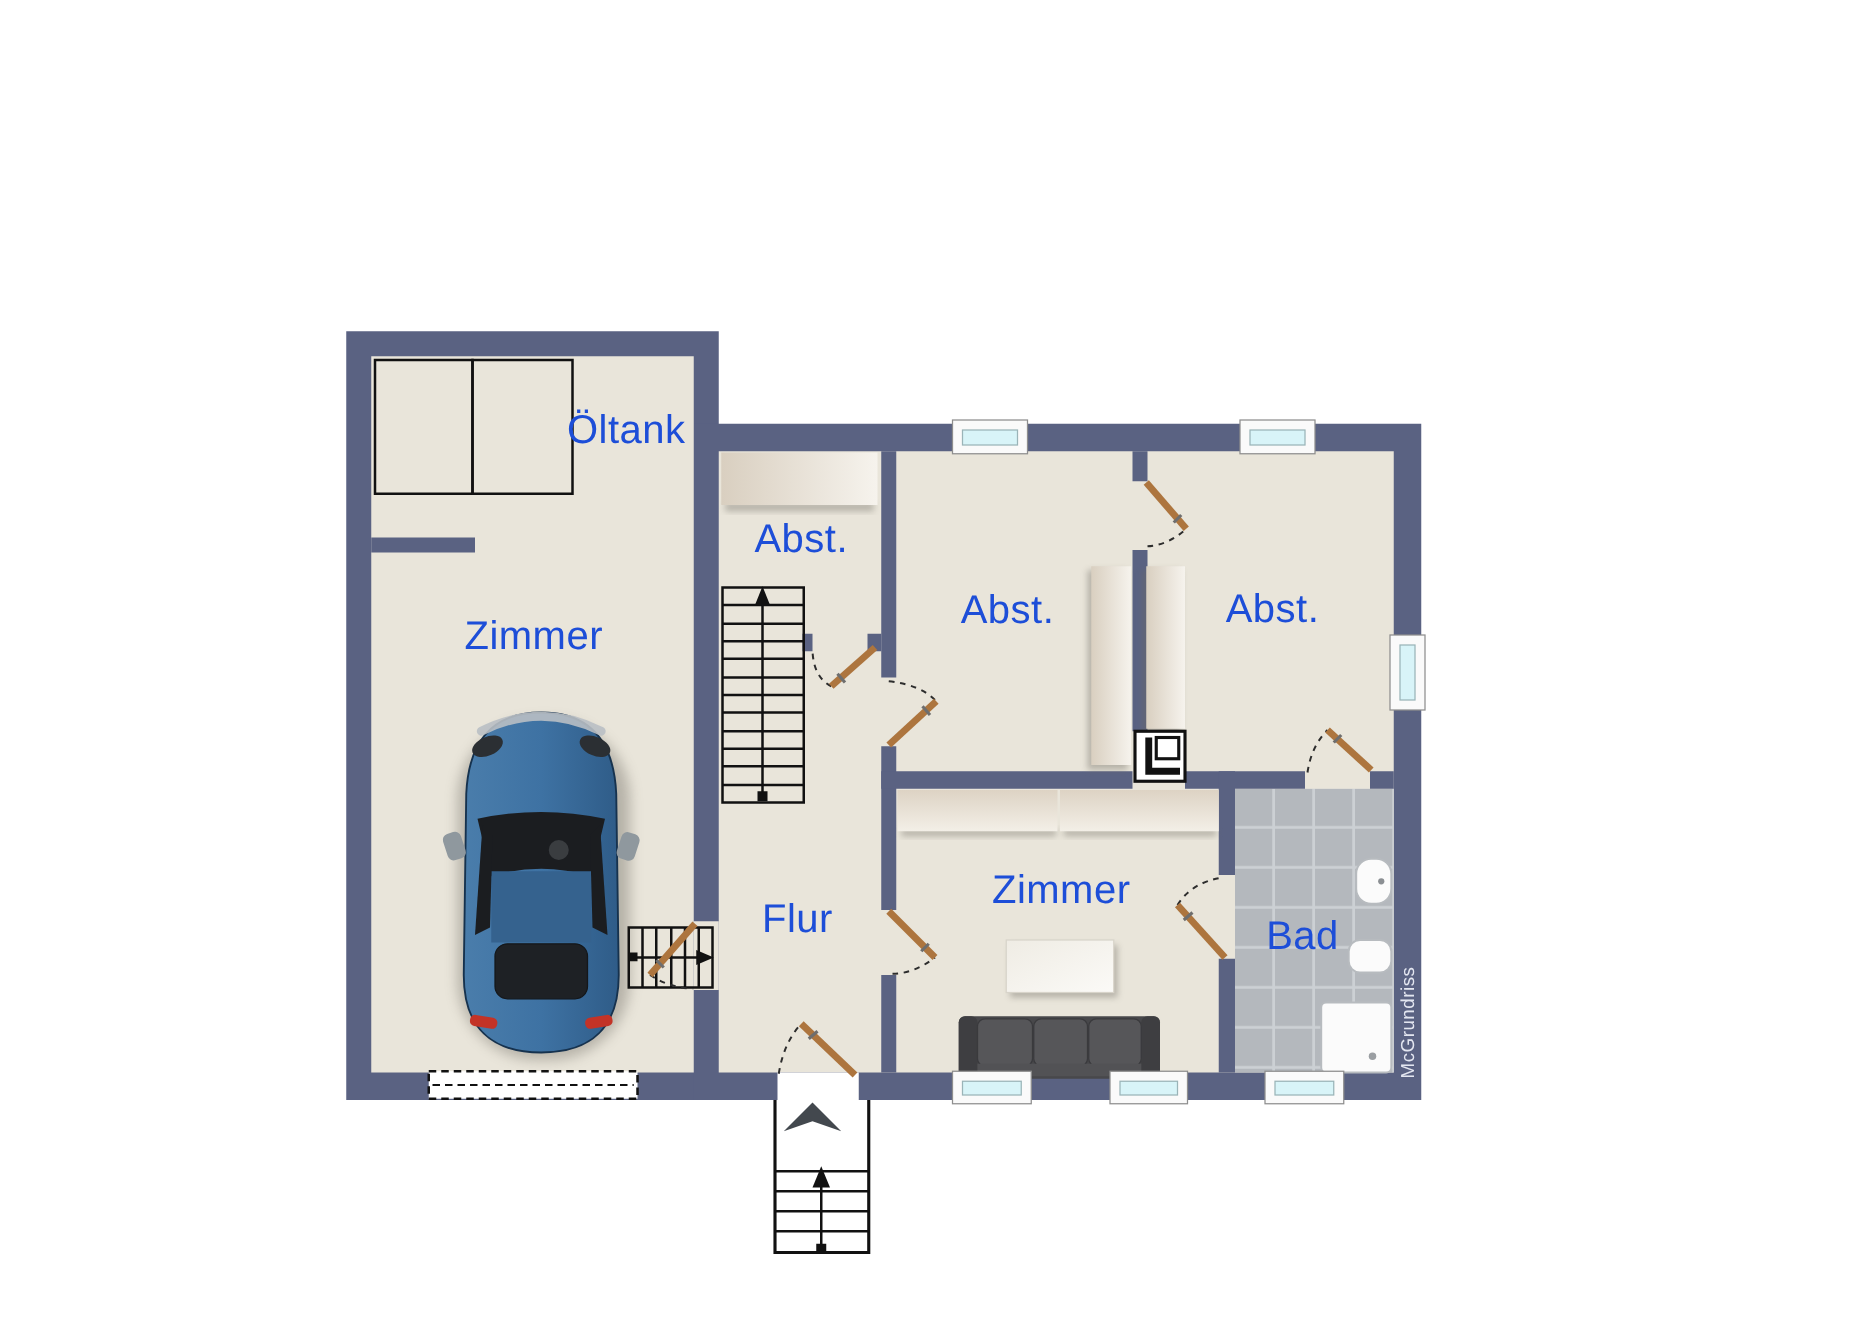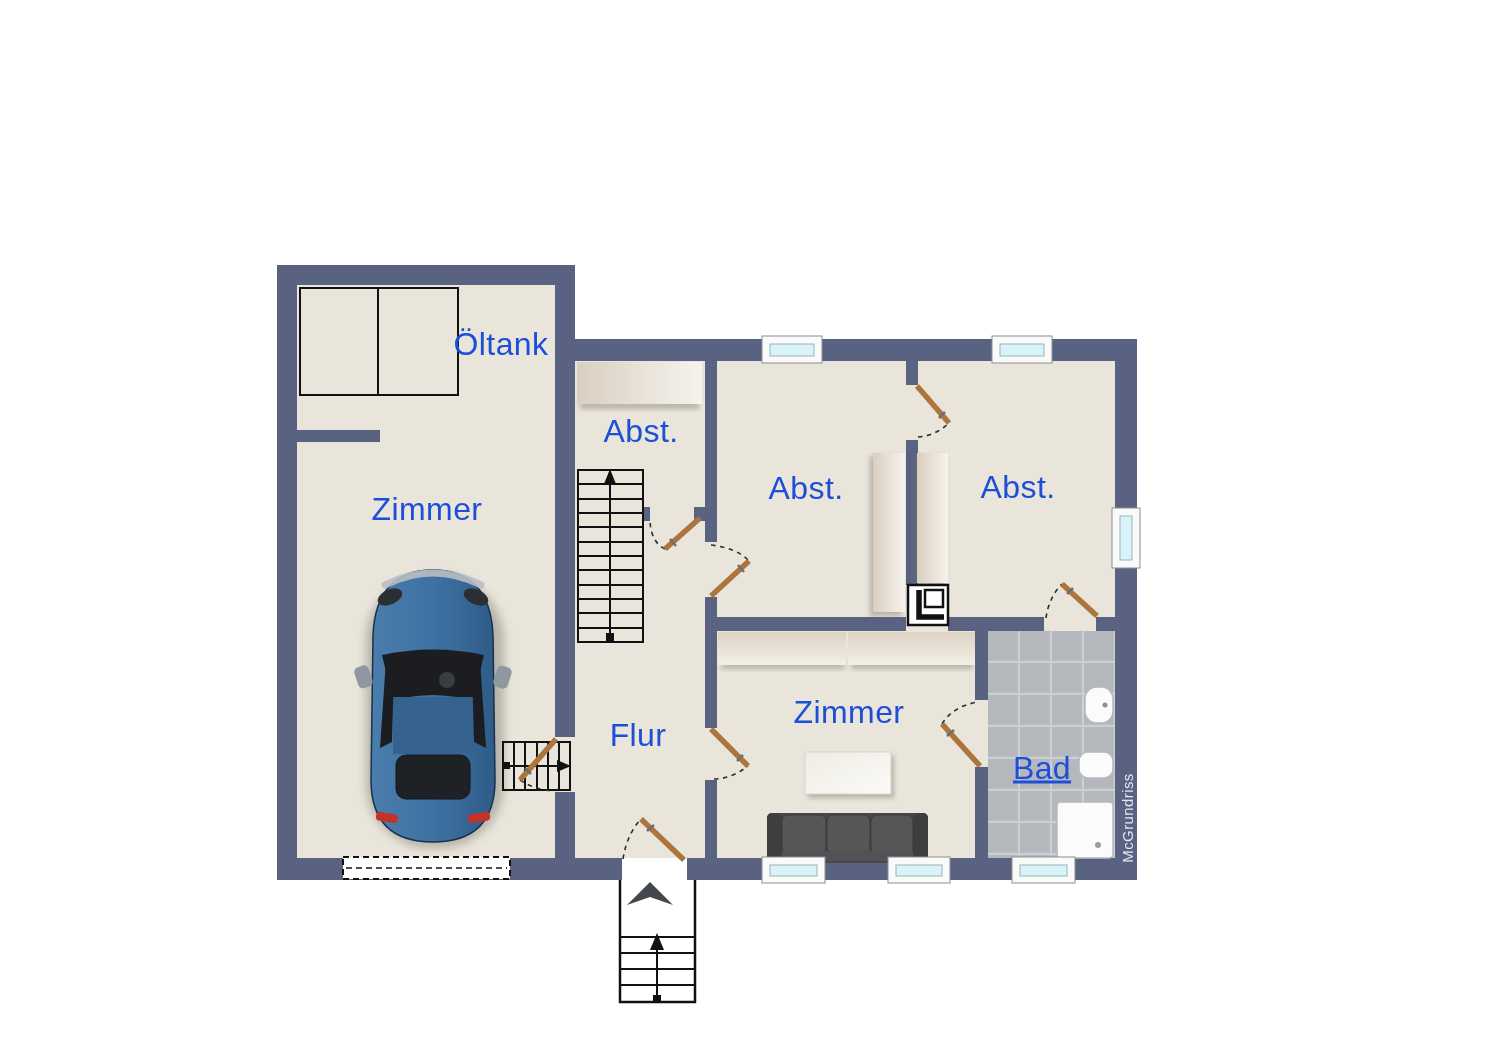--- a/index.html
+++ b/index.html
@@ -254,15 +254,15 @@
   </g>
 </svg>
 
 <div class="label" style="left:501px;top:344px;">Öltank</div>
 <div class="label" style="left:427px;top:509px;">Zimmer</div>
 <div class="label" style="left:641px;top:431px;">Abst.</div>
 <div class="label" style="left:806px;top:488px;">Abst.</div>
 <div class="label" style="left:1018px;top:487px;">Abst.</div>
 <div class="label" style="left:638px;top:735px;">Flur</div>
 <div class="label" style="left:849px;top:712px;">Zimmer</div>
-<div class="label" style="left:1042px;top:768px;text-decoration:underline;">Bad</div>
+<div class="label" style="left:1042px;top:749px;">Bad</div>
 <div class="watermark" style="left:1127px;top:818px;">McGrundriss</div>
 </div>
 
 </body></html>

